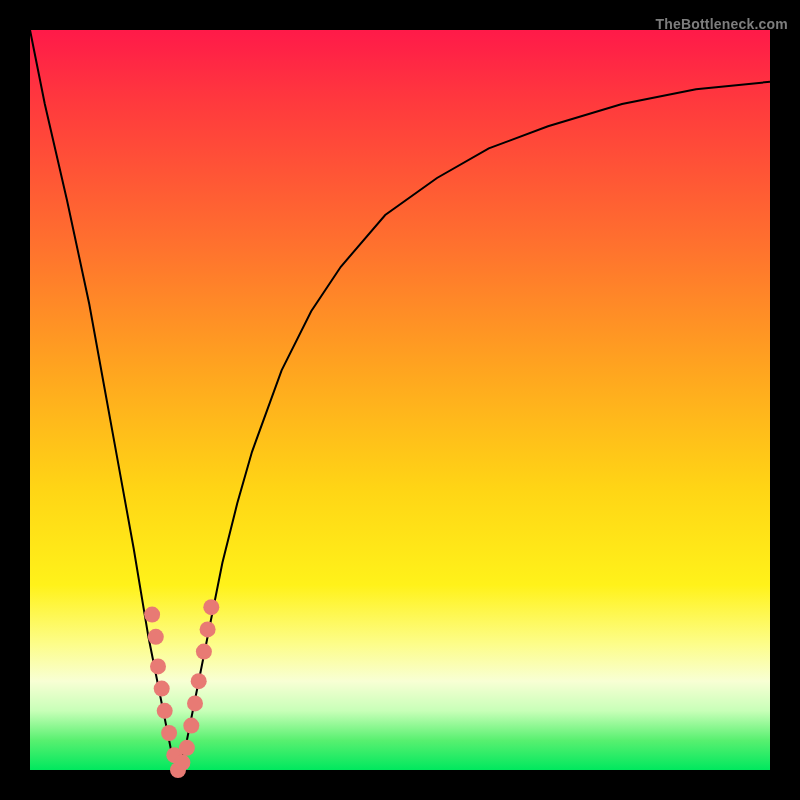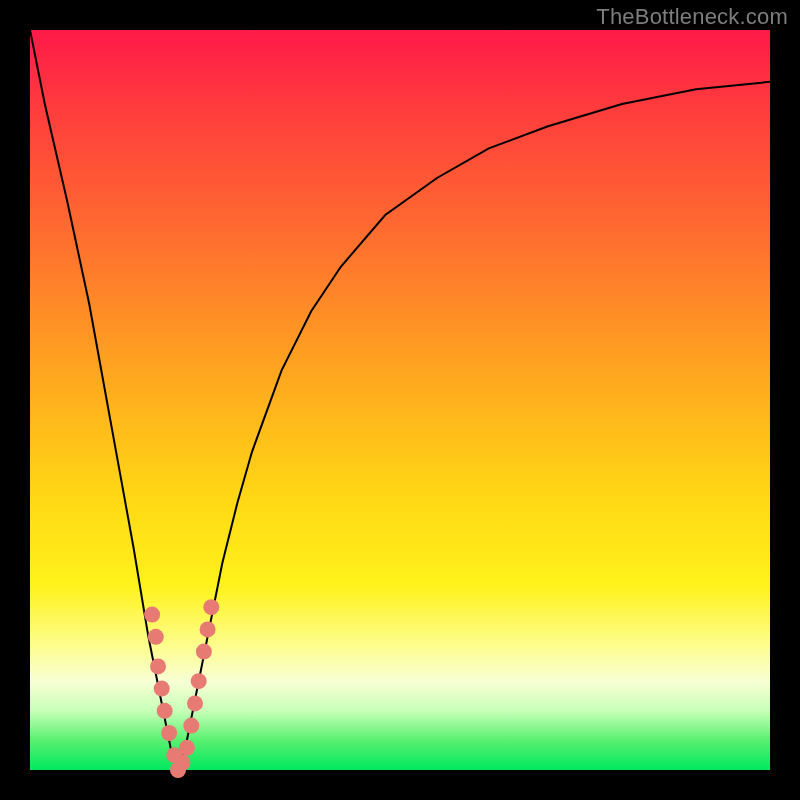--- a/index.html
+++ b/index.html
@@ -34,25 +34,25 @@
       #ffd515 62%,
       #fff21a 75%,
       #fdfd8a 83%,
       #f8ffd4 88%,
       #c8ffb8 92%,
       #58f070 96%,
       #00e85e 100%);
   }
   .watermark {
     position: absolute;
-    top: 4px;
+    top: 16px;
     right: 12px;
     color: #7d7d7d;
-    font-size: 22px;
-    font-weight: 400;
+    font-size: 14px;
+    font-weight: 700;
     letter-spacing: 0.2px;
     user-select: none;
   }
   svg.curve {
     position: absolute;
     left: 0;
     top: 0;
     width: 740px;
     height: 740px;
     overflow: visible;

